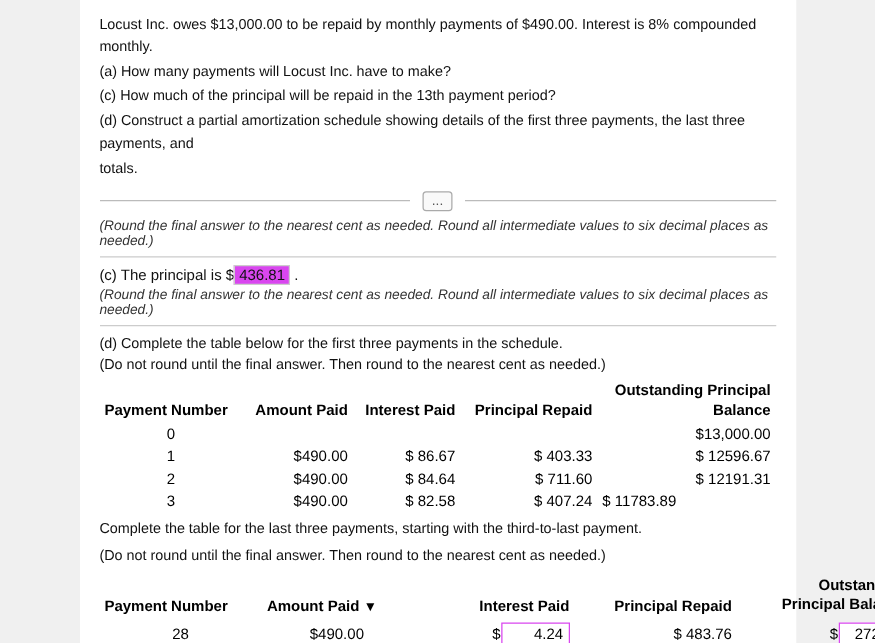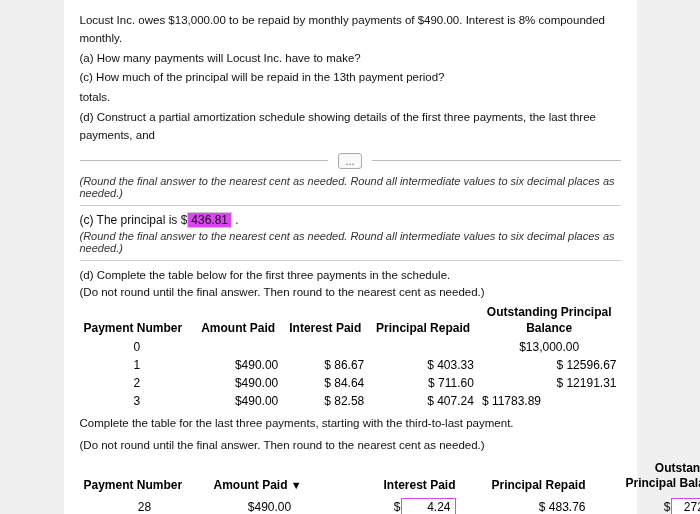--- a/index.html
+++ b/index.html
@@ -82,21 +82,21 @@
     }
     
     .amort-table {
       width: 100%;
       border-collapse: collapse;
       font-size: 12px;
       margin-top: 2px;
     }
     .amort-table th {
       font-weight: bold;
-      text-align: center;
+      text-align: right;
       padding: 2px 4px;
       font-size: 12px;
       vertical-align: bottom;
       line-height: 1.3;
     }
     .amort-table td {
       padding: 2px 4px;
       text-align: right;
       vertical-align: middle;
       font-size: 12px;
@@ -159,22 +159,22 @@
   </style>
 </head>
 <body>
 
 <div class="page">
 
   <div class="problem-text">
     <p>Locust Inc. owes $13,000.00 to be repaid by monthly payments of $490.00. Interest is 8% compounded monthly.</p>
     <p>(a)   How many payments will Locust Inc. have to make?</p>
     <p>(c)   How much of the principal will be repaid in the 13th payment period?</p>
+    <p>(d)   Construct a partial amortization schedule showing details of the first three payments, the last three payments, and</p>
     <p>       totals.</p>
-    <p>(d)   Construct a partial amortization schedule showing details of the first three payments, the last three payments, and</p>
   </div>
 
   <div class="divider-container">
     <div class="divider-line"></div>
     <div class="divider-dots">...</div>
     <div class="divider-line"></div>
   </div>
 
   <div class="italic-note">(Round the final answer to the nearest cent as needed. Round all intermediate values to six decimal places as needed.)</div>
 
@@ -203,21 +203,21 @@
         <th>Principal Repaid</th>
         <th class="col-outstanding">Outstanding Principal<br>Balance</th>
       </tr>
     </thead>
     <tbody id="amort-tbody">
     <tr>
           <td style="text-align: center;">0</td>
           <td></td>
           <td></td>
           <td></td>
-          <td style="text-align: center;">$13,000.00</td>
+          <td style="text-align: right;">$13,000.00</td>
         </tr>
         <tr>
           <td style="text-align: center;">1</td>
           <td>$490.00</td>
           <td>$ 86.67</td>
           <td>$ 403.33</td>
           <td style="text-align: right;">$ 12596.67</td>
         </tr>
         <tr>
           <td style="text-align: center;">2</td>

